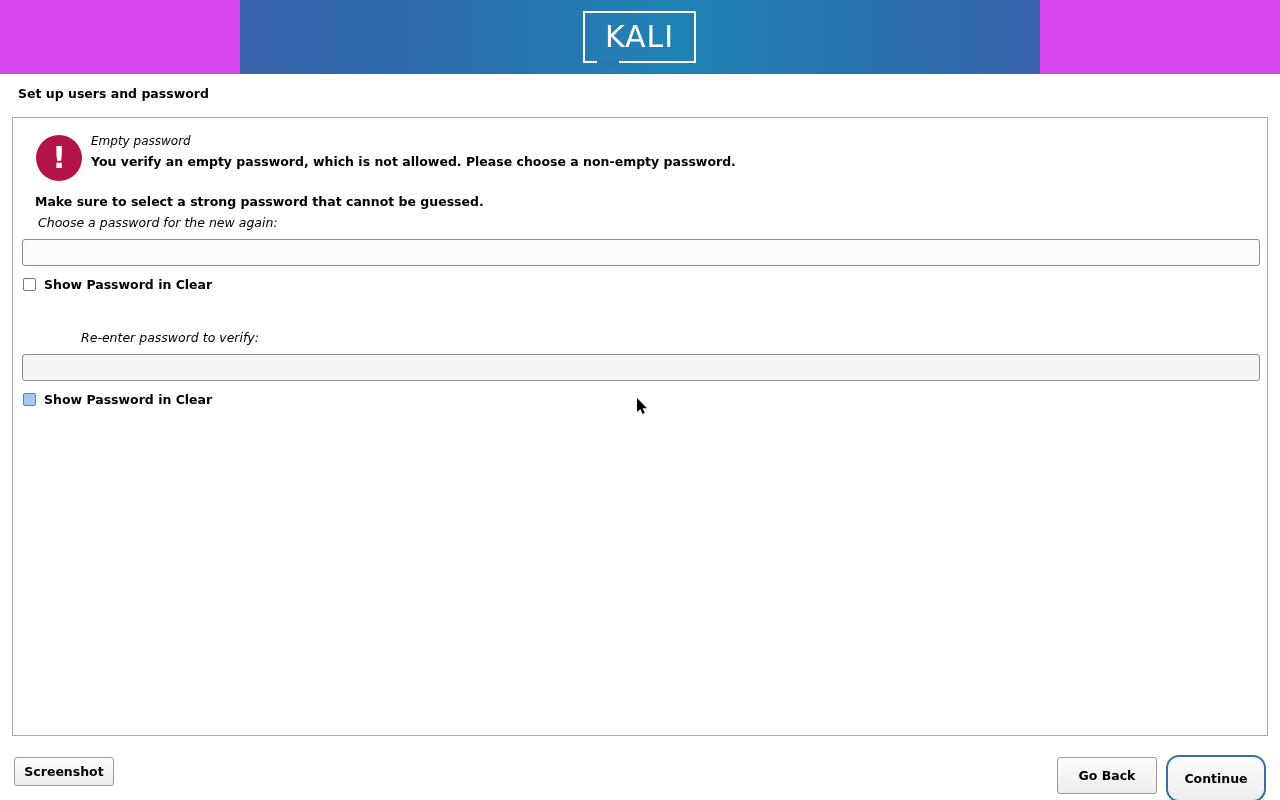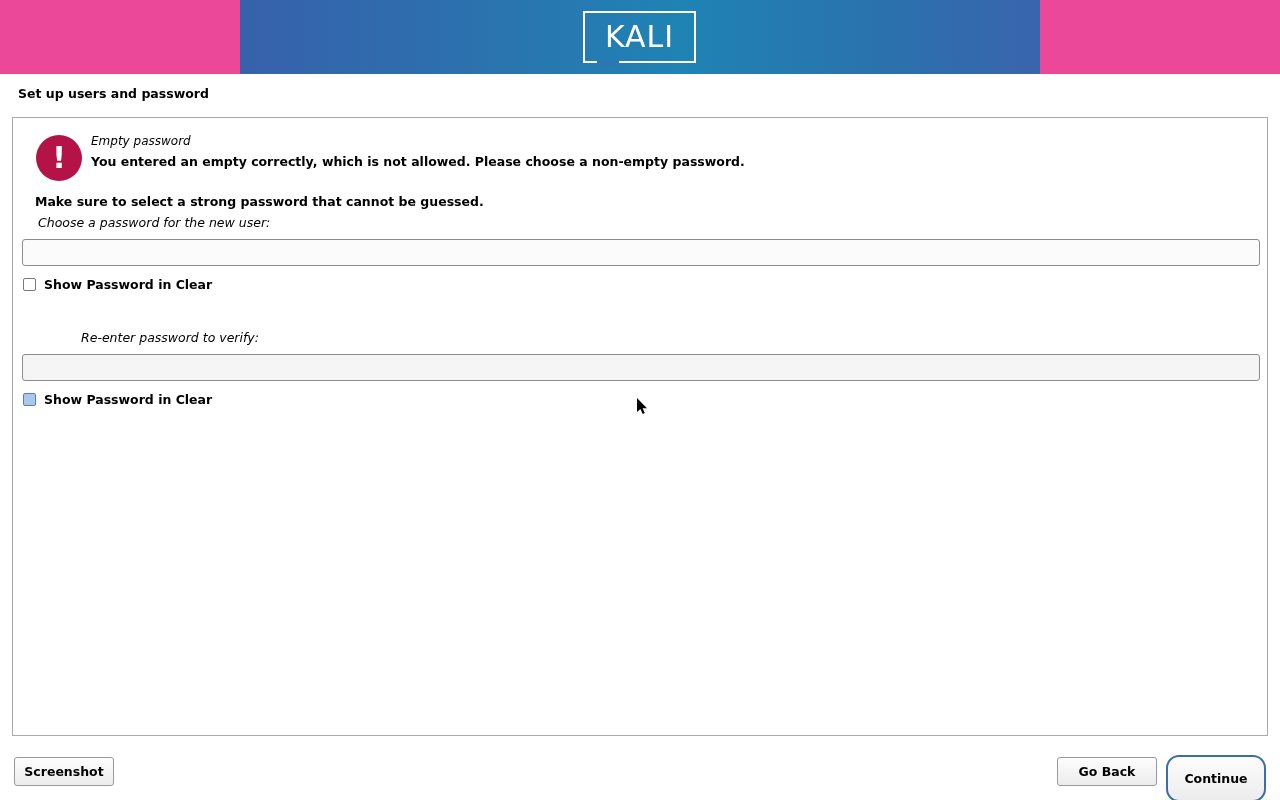--- a/index.html
+++ b/index.html
@@ -12,21 +12,21 @@
     font-family: "DejaVu Sans", "Liberation Sans", sans-serif;
     font-size: 12px;
     color: #000000;
   }
 
   
   #banner {
     position: relative;
     width: 1280px;
     height: 74px;
-    background: #ec4899;
+    background: #d946ef;
     overflow: hidden;
   }
   #banner-gradient {
     position: absolute;
     left: 240px;
     top: 0;
     width: 800px;
     height: 74px;
     background: linear-gradient(90deg, #3761ab 0%, #2d6fae 25%, #1f83b4 55%, #2a72ae 80%, #3a64ad 100%);
   }
@@ -208,21 +208,21 @@
   #btn-screenshot {
     left: 14px;
     top: 757px;
     width: 100px;
     height: 29px;
   }
   #btn-goback {
     left: 1057px;
     top: 757px;
     width: 100px;
-    height: 29px;
+    height: 37px;
   }
   #btn-continue {
     left: 1166px;
     top: 755px;
     width: 100px;
     height: 47px;
     border: 2px solid #3a6ea5;
     border-radius: 13px;
   }
 
@@ -249,25 +249,25 @@
 
 <div id="page-title">Set up users and password</div>
 
 <div id="panel">
 
   <div id="error-block">
     <div id="error-icon">
       <span id="error-icon-glyph">!</span>
     </div>
     <div id="error-title">Empty password</div>
-    <div id="error-text">You entered an empty correctly, which is not allowed. Please choose a non-empty password.</div>
+    <div id="error-text">You verify an empty password, which is not allowed. Please choose a non-empty password.</div>
   </div>
 
   <div class="strong-line" id="instruct-1">Make sure to select a strong password that cannot be guessed.</div>
-  <div class="field-label" id="label-1">Choose a password for the new user:</div>
+  <div class="field-label" id="label-1">Choose a password for the new again:</div>
   <input class="pw-input" id="password-input" type="password" placeholder="" style="">
 
   <div class="checkbox-row" id="show-clear-1">
     <span class="cb-box"></span>
     <span class="cb-label">Show Password in Clear</span>
   </div>
 
   <div class="field-label" id="label-2">Re-enter password to verify:</div>
   <input class="pw-input" id="verify-input" type="password" placeholder="" style="">
 

